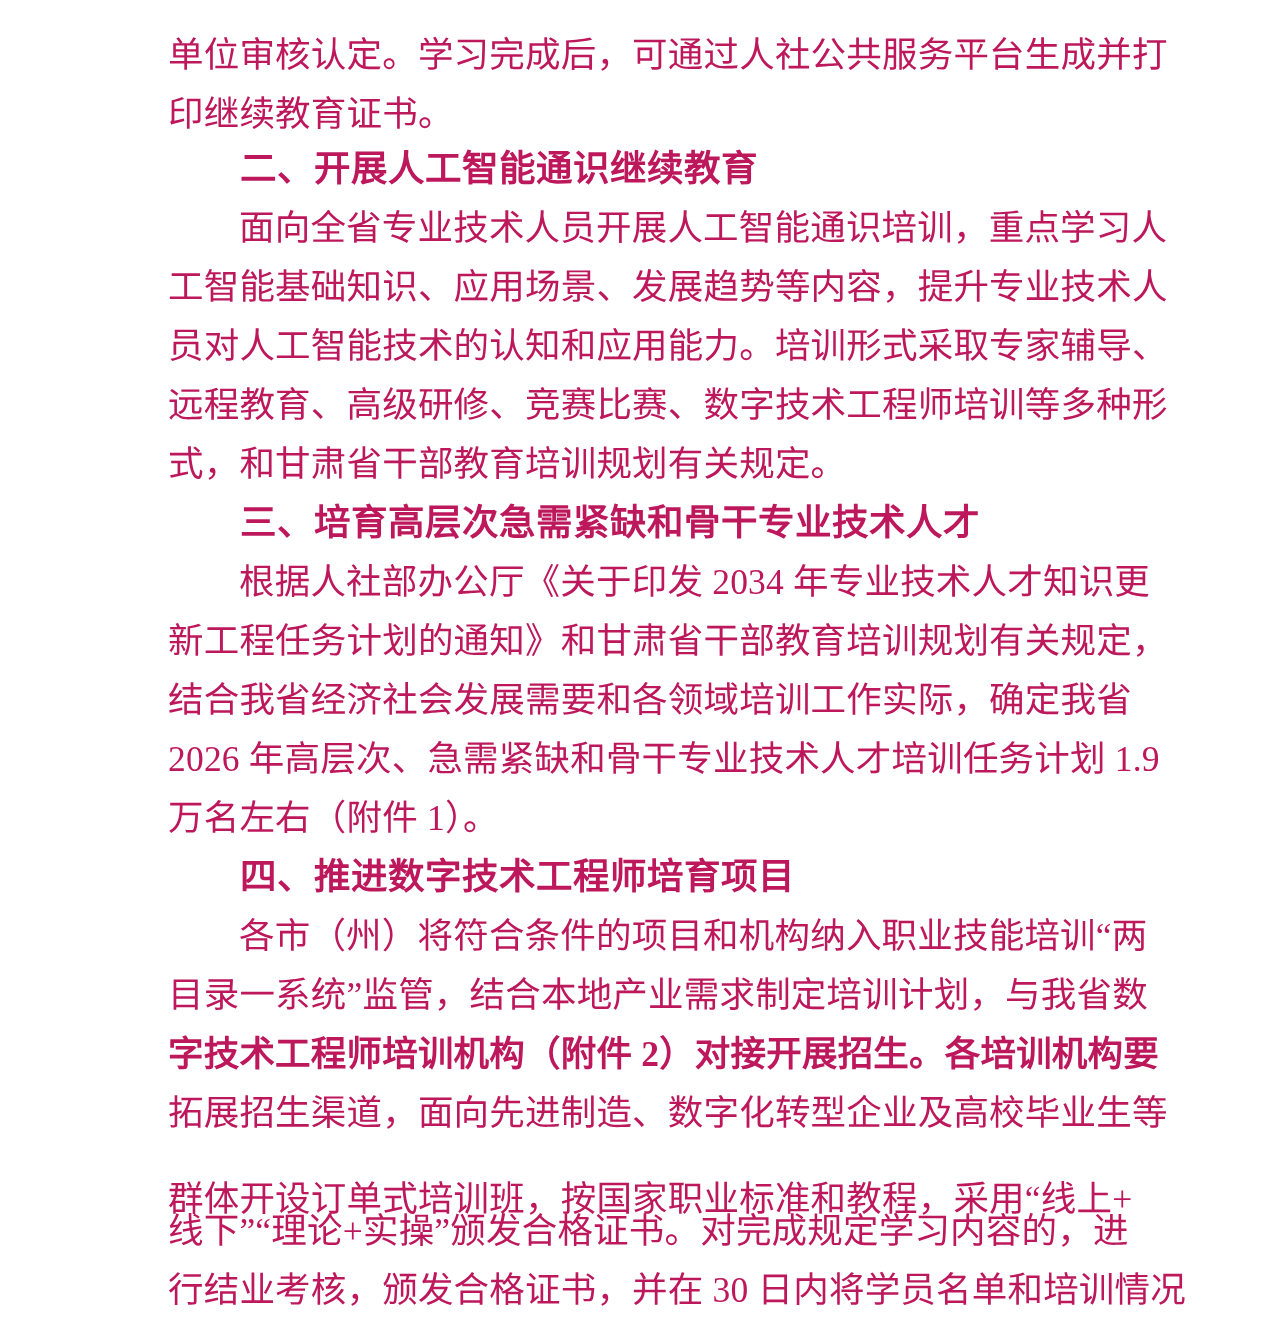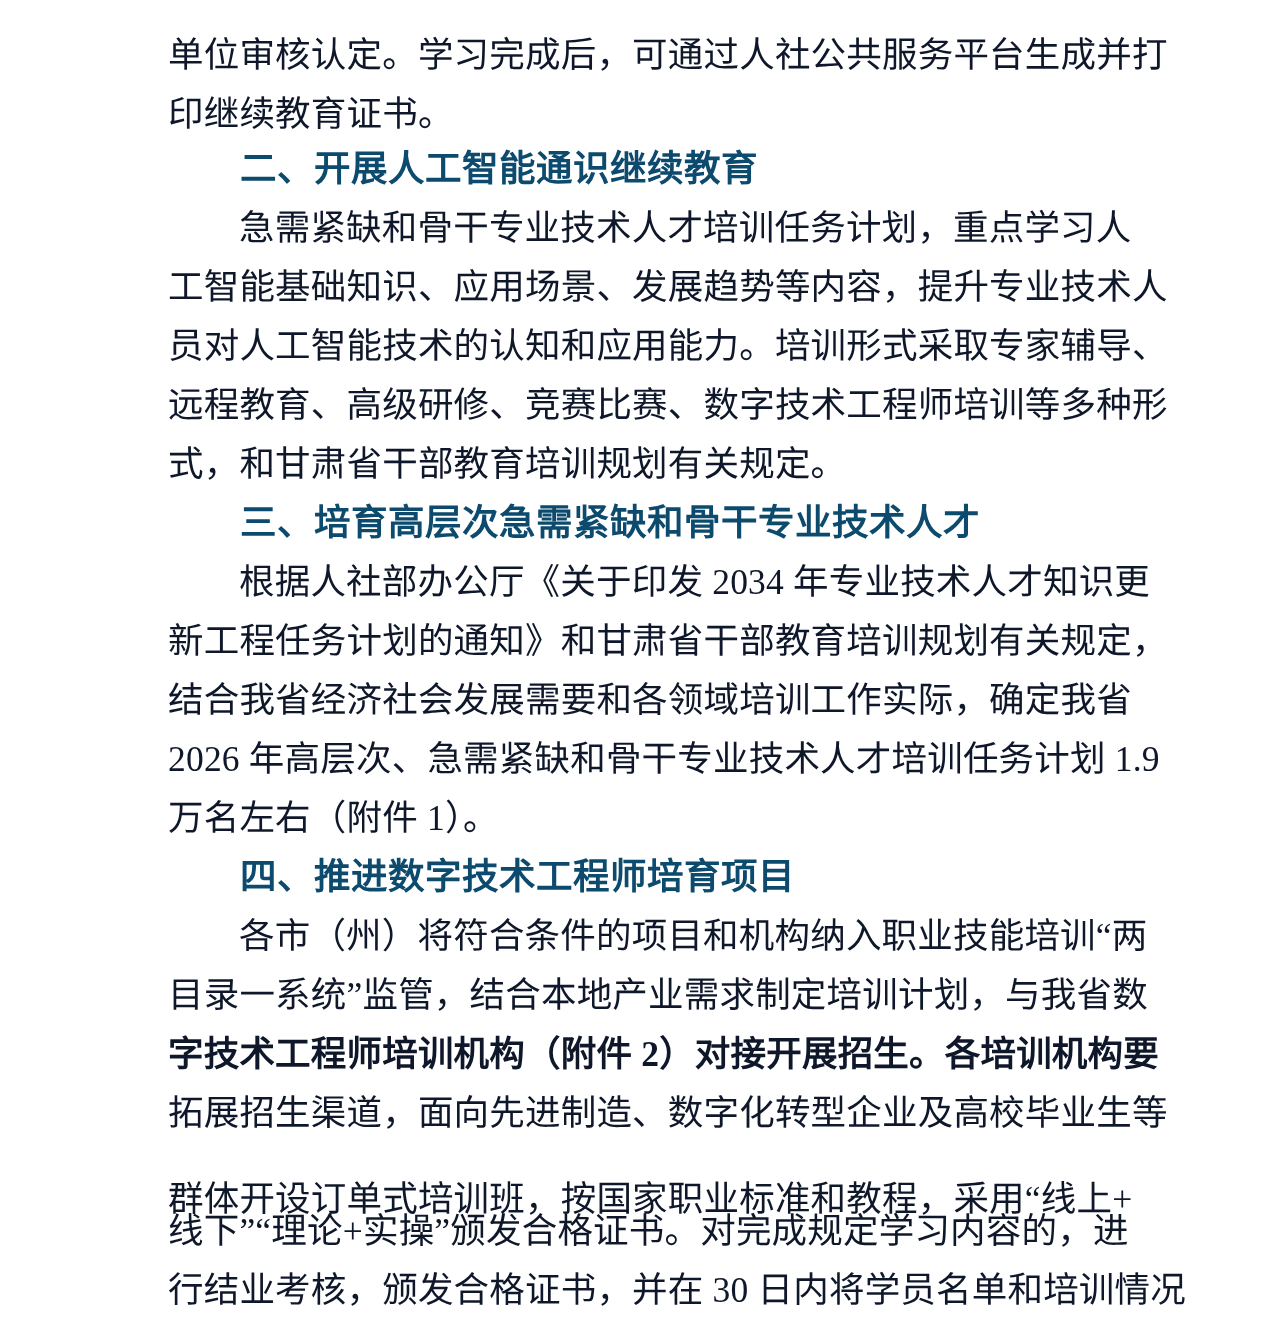--- a/index.html
+++ b/index.html
@@ -25,21 +25,21 @@
     width: 956px;
   }
 
   
   .line {
     position: absolute;
     left: 0;
     width: 956px;
     height: 58px;
     white-space: pre;
-    color: #0f172a;
+    color: #be185d;
     font-family: "Liberation Serif", "DejaVu Serif", serif;
     font-size: 35.5px;
     line-height: 58px;
     letter-spacing: 0.2px;
     -webkit-font-smoothing: antialiased;
   }
 
   
   .line.body {
     font-family: "Liberation Serif", "DejaVu Serif", serif;
@@ -66,32 +66,32 @@
 
   
   .line.heading {
     font-family: Liberation Sans, sans-serif;
     font-weight: 700;
     font-size: 36.5px;
     letter-spacing: 0.5px;
     text-indent: 72px;
     text-align: right;
     text-align-last: left;
-    color: #0c4a6e;
+    color: #be185d;
   }
 </style>
 </head>
 <body>
 
 <div id="page">
   <div id="doc-body">
       <div class="line body full" style="top: 26px;">单位审核认定。学习完成后，可通过人社公共服务平台生成并打</div>
       <div class="line body ragged" style="top: 85px;">印继续教育证书。</div>
       <div class="line heading" style="top: 140px;">二、开展人工智能通识继续教育</div>
-      <div class="line body full indent" style="top: 199px;">急需紧缺和骨干专业技术人才培训任务计划，重点学习人</div>
+      <div class="line body full indent" style="top: 199px;">面向全省专业技术人员开展人工智能通识培训，重点学习人</div>
       <div class="line body full" style="top: 258px;">工智能基础知识、应用场景、发展趋势等内容，提升专业技术人</div>
       <div class="line body full" style="top: 317px;">员对人工智能技术的认知和应用能力。培训形式采取专家辅导、</div>
       <div class="line body full" style="top: 376px;">远程教育、高级研修、竞赛比赛、数字技术工程师培训等多种形</div>
       <div class="line body ragged" style="top: 435px;">式，和甘肃省干部教育培训规划有关规定。</div>
       <div class="line heading" style="top: 494px;">三、培育高层次急需紧缺和骨干专业技术人才</div>
       <div class="line body full indent" style="top: 553px;">根据人社部办公厅《关于印发 2034 年专业技术人才知识更</div>
       <div class="line body full" style="top: 612px;">新工程任务计划的通知》和甘肃省干部教育培训规划有关规定，</div>
       <div class="line body full" style="top: 671px;">结合我省经济社会发展需要和各领域培训工作实际，确定我省</div>
       <div class="line body full" style="top: 730px;">2026 年高层次、急需紧缺和骨干专业技术人才培训任务计划 1.9</div>
       <div class="line body ragged" style="top: 789px;">万名左右（附件 1）。</div>

